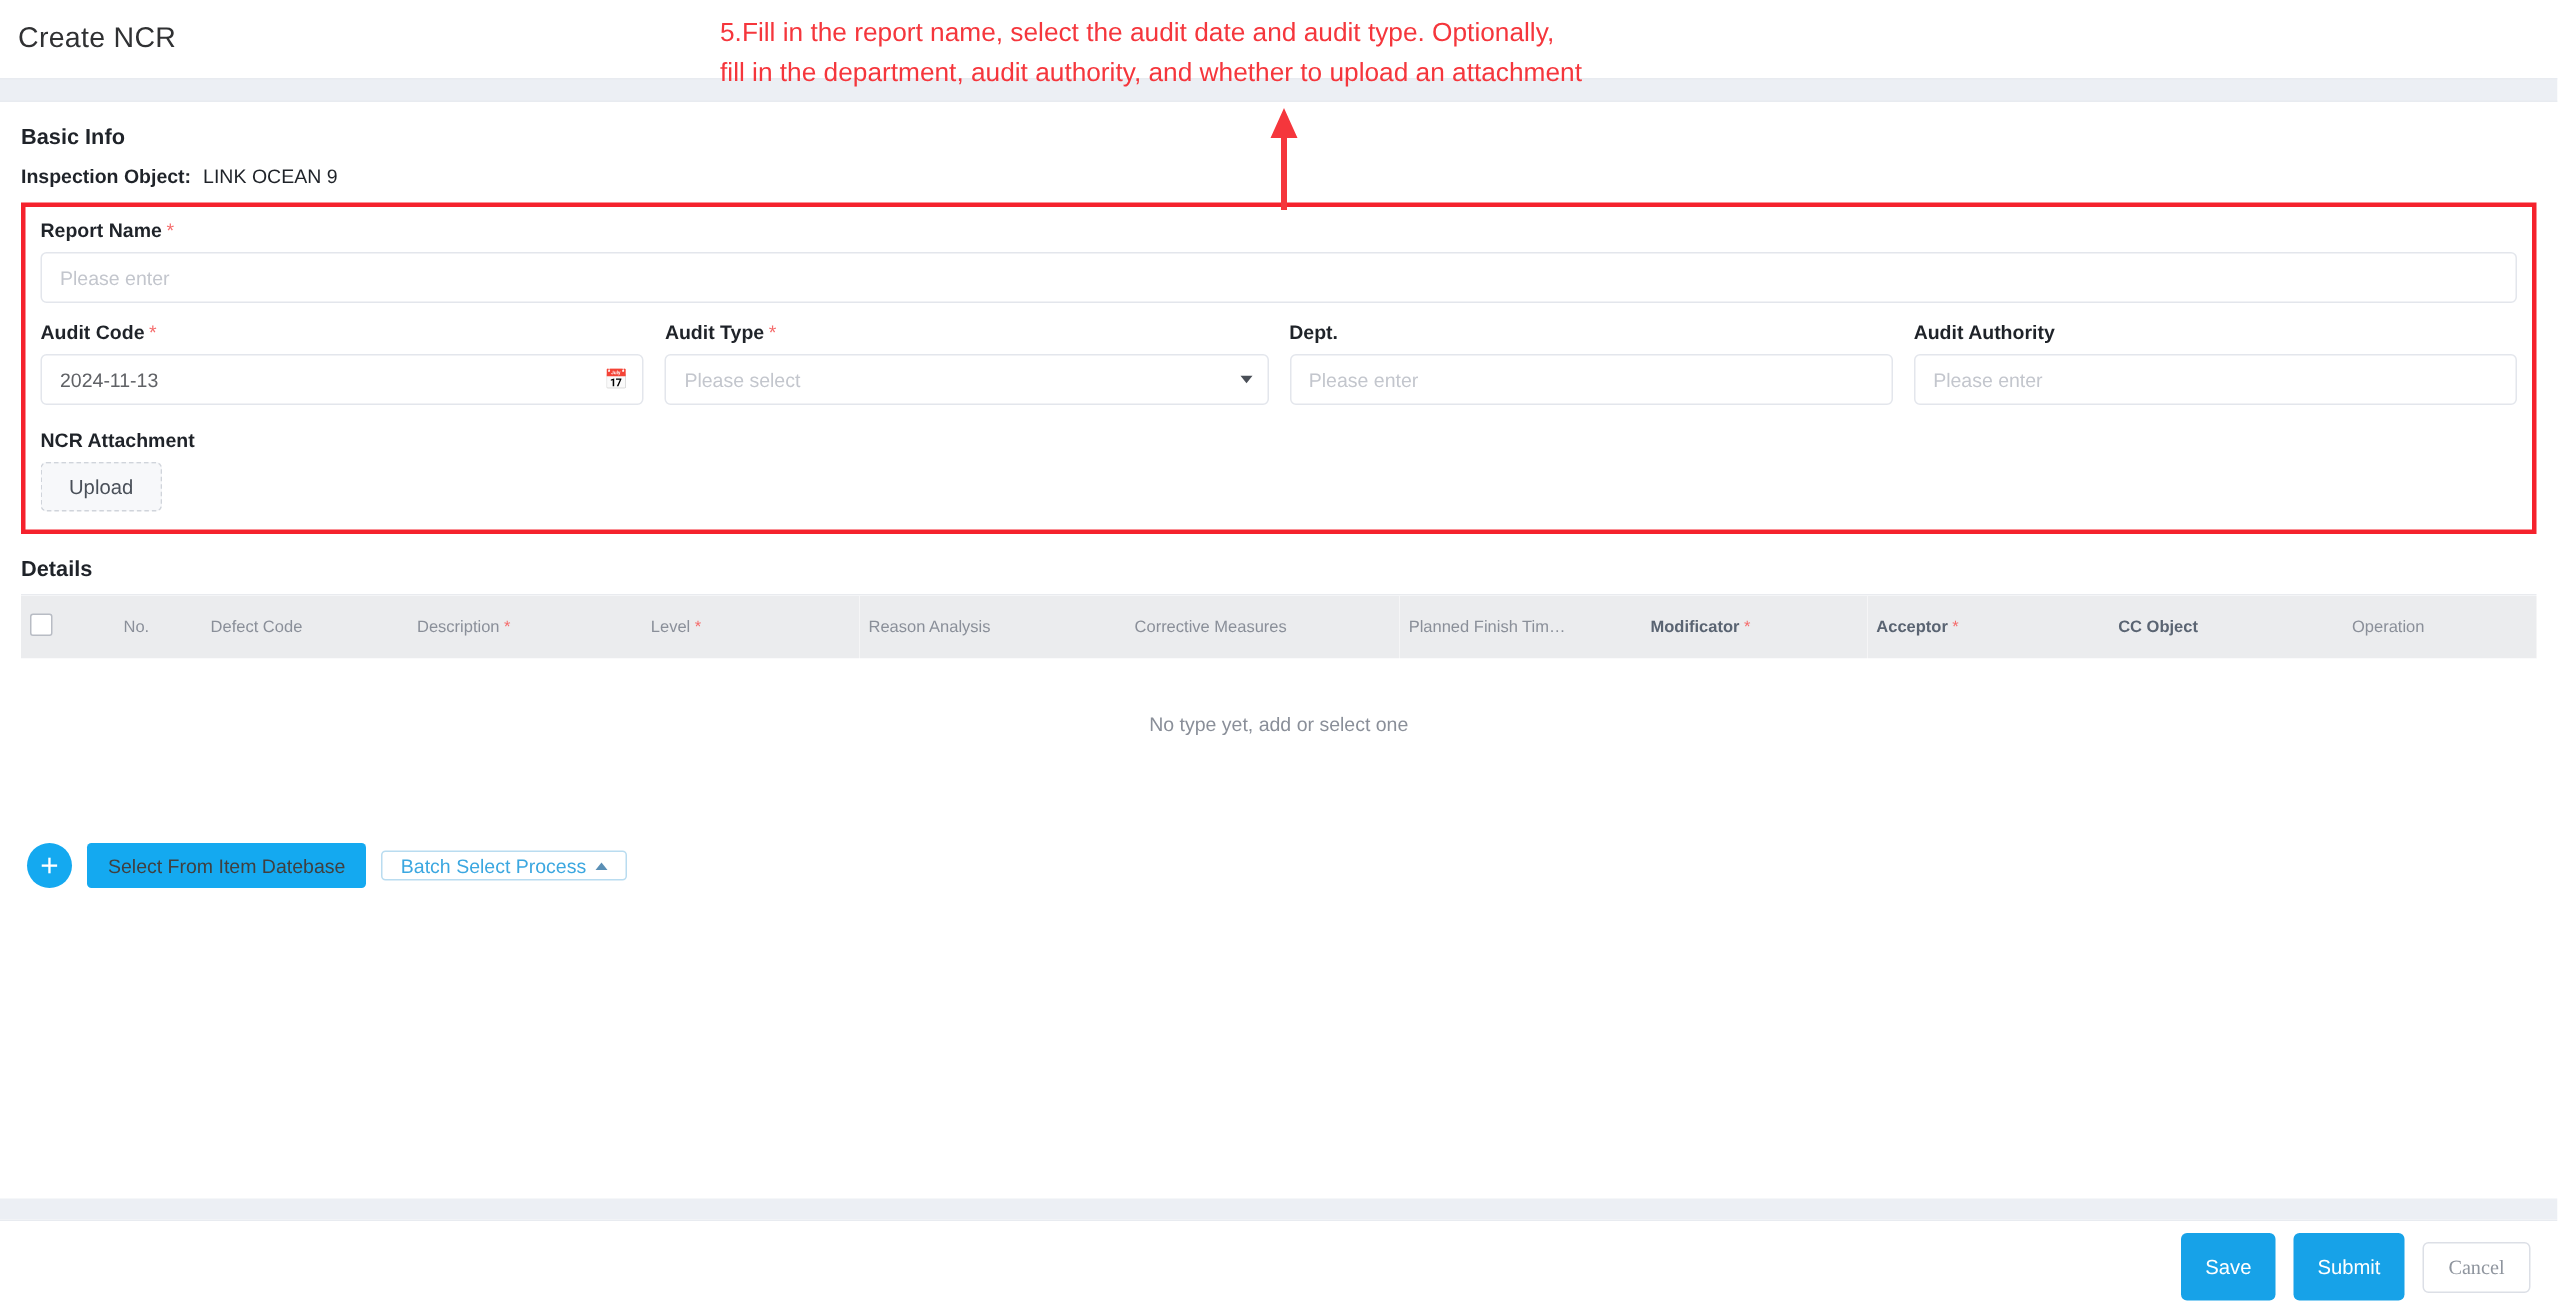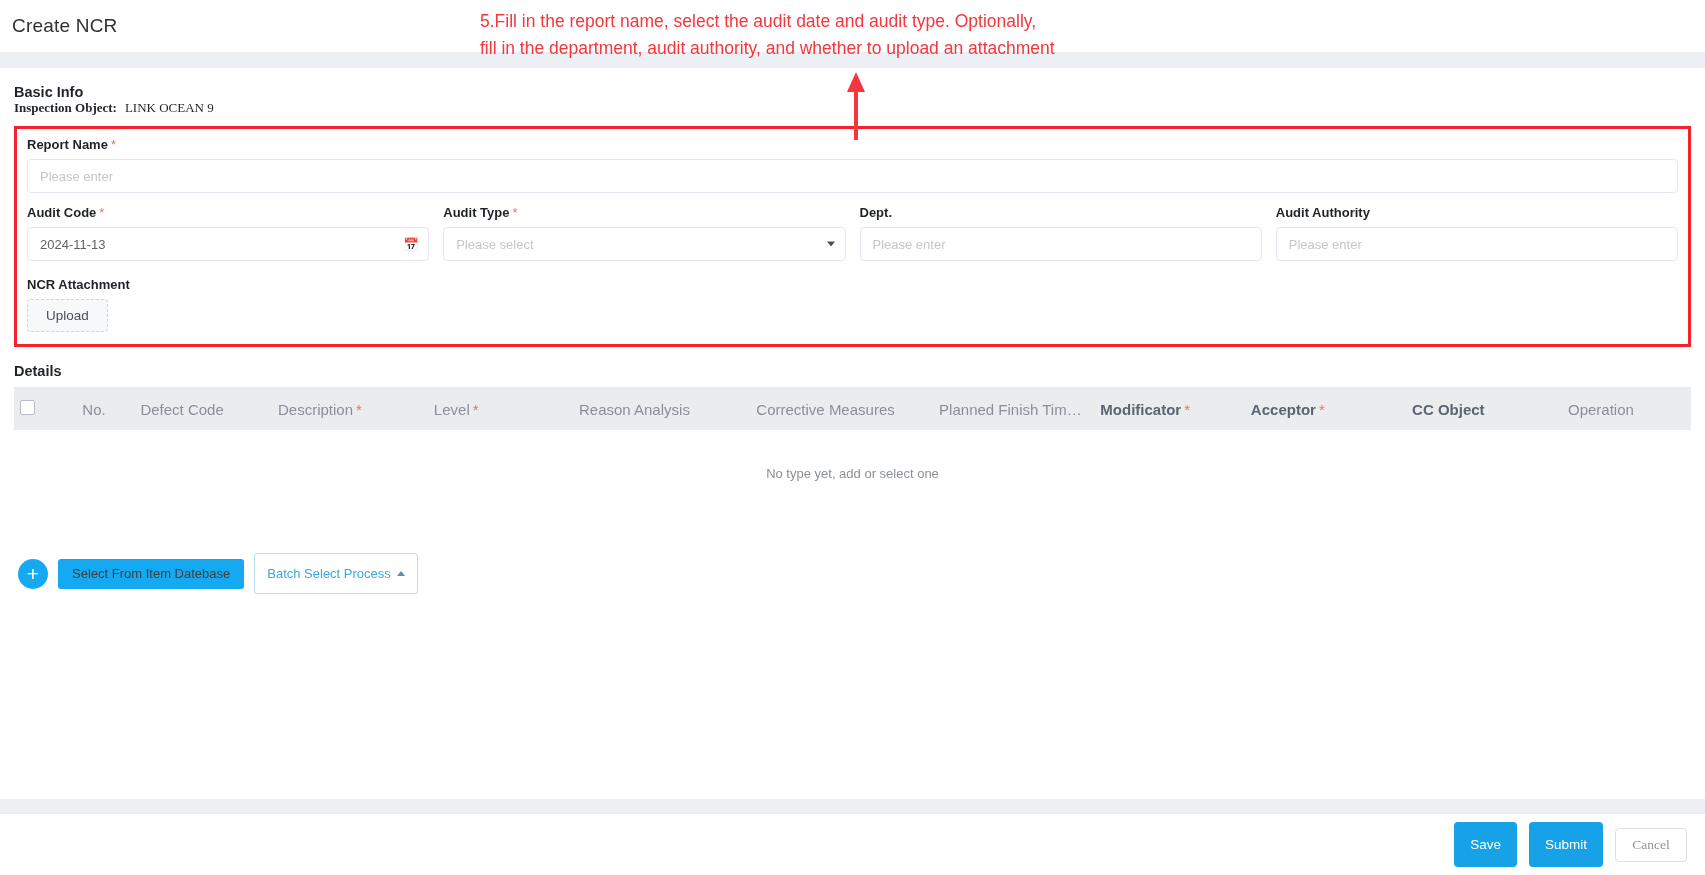--- a/index.html
+++ b/index.html
@@ -38,26 +38,27 @@
 
   
   .content {
     padding: 0 14px;
   }
   .section-title {
     font-size: 14.5px;
     font-weight: bold;
     color: #1f2329;
     margin-top: 16px;
+    margin-bottom: 10px;
   }
   .inspection-line {
     font-size: 13px;
     color: #1f2329;
     margin-bottom: 10px;
-    display: flex; align-items: flex-end; font-family: Liberation Serif, serif;
+    display: flex; align-items: flex-end;
   }
   .inspection-label { font-weight: bold; }
   .inspection-value { font-weight: normal; margin-left: 8px; }
 
   
   .highlight-box {
     border: 3px solid #f5222d;
     padding: 8px 10px 12px 10px;
     margin-top: 2px;
   }
@@ -138,21 +139,21 @@
   .divider { height: 1px; background: #e9ebef; }
 
   table.grid {
     width: 100%;
     border-collapse: collapse;
     table-layout: fixed;
   }
   table.grid thead th {
     background: #ebecee;
     height: 42px;
-    font-size: 15px;
+    font-size: 11px;
     color: #8a8f99;
     font-weight: normal;
     text-align: left;
     padding: 0 6px;
     white-space: nowrap;
     overflow: hidden;
     text-overflow: ellipsis;
   }
   table.grid thead th.strong { color: #5a6472; font-weight: bold; }
   th.cb-col { width: 58px; padding-left: 18px; }
@@ -200,21 +201,21 @@
     padding: 0 14px;
     font-size: 13px;
     cursor: pointer;
     font-family: "Liberation Sans", sans-serif;
   }
   .btn-outline-blue {
     background: #fff;
     color: #3ba7e0;
     border: 1px solid #b9dcf0;
     border-radius: 3px;
-    height: 41px;
+    height: 20px;
     padding: 0 12px;
     font-size: 13px;
     cursor: pointer;
     display: inline-flex; align-items: center; gap: 6px;
     font-family: "Liberation Sans", sans-serif;
   }
   .caret-up {
     width: 0; height: 0;
     border-left: 4px solid transparent;
     border-right: 4px solid transparent;

